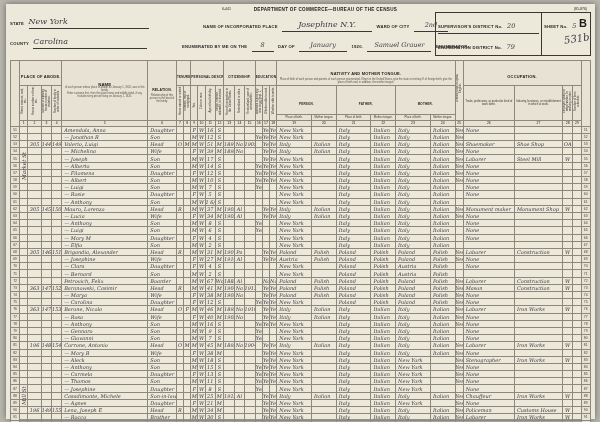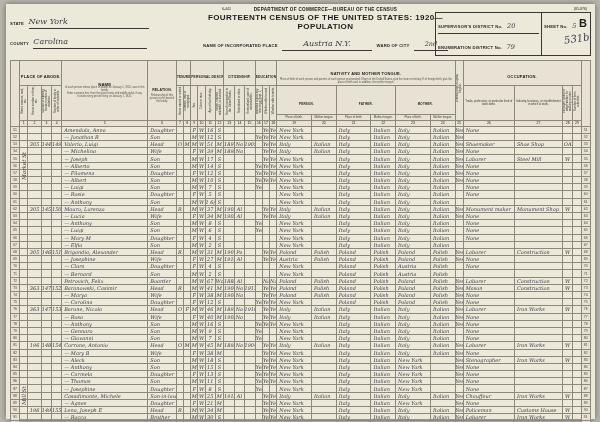--- a/index.html
+++ b/index.html
@@ -83,25 +83,24 @@
       <div class="fh-row">
         <span class="lbl">NAME OF INSTITUTION</span>
         <span class="ruleline" style="width:60px;"></span>
         <span class="tiny">(Insert name of institution, if any, and indicate the lines on which the entries are made.)</span>
       </div>
     </div>
 
     <div class="fh-center">
       <div class="formno">6-441</div>
       <div class="dept">DEPARTMENT OF COMMERCE—BUREAU OF THE CENSUS</div>
-      <div class="title">FOURTEENTH CENSUS OF THE UNITED STATES: 1920—POPULATION</div>
       <div class="fh-row" style="margin-top:1px;">
         <span class="lbl">NAME OF INCORPORATED PLACE</span>
         <span class="ruleline" style="width:90px;">
-          <span class="hw hw-big">Austria N.Y.</span>
+          <span class="hw hw-big">Josephine N.Y.</span>
         </span>
         <span class="lbl">WARD OF CITY</span>
         <span class="ruleline" style="width:34px;">
           <span class="hw hw-med">2nd</span>
         </span>
       </div>
       <div class="fh-row">
         <span class="lbl">ENUMERATED BY ME ON THE</span>
         <span class="ruleline" style="width:22px;">
           <span class="hw hw-med">8</span>

